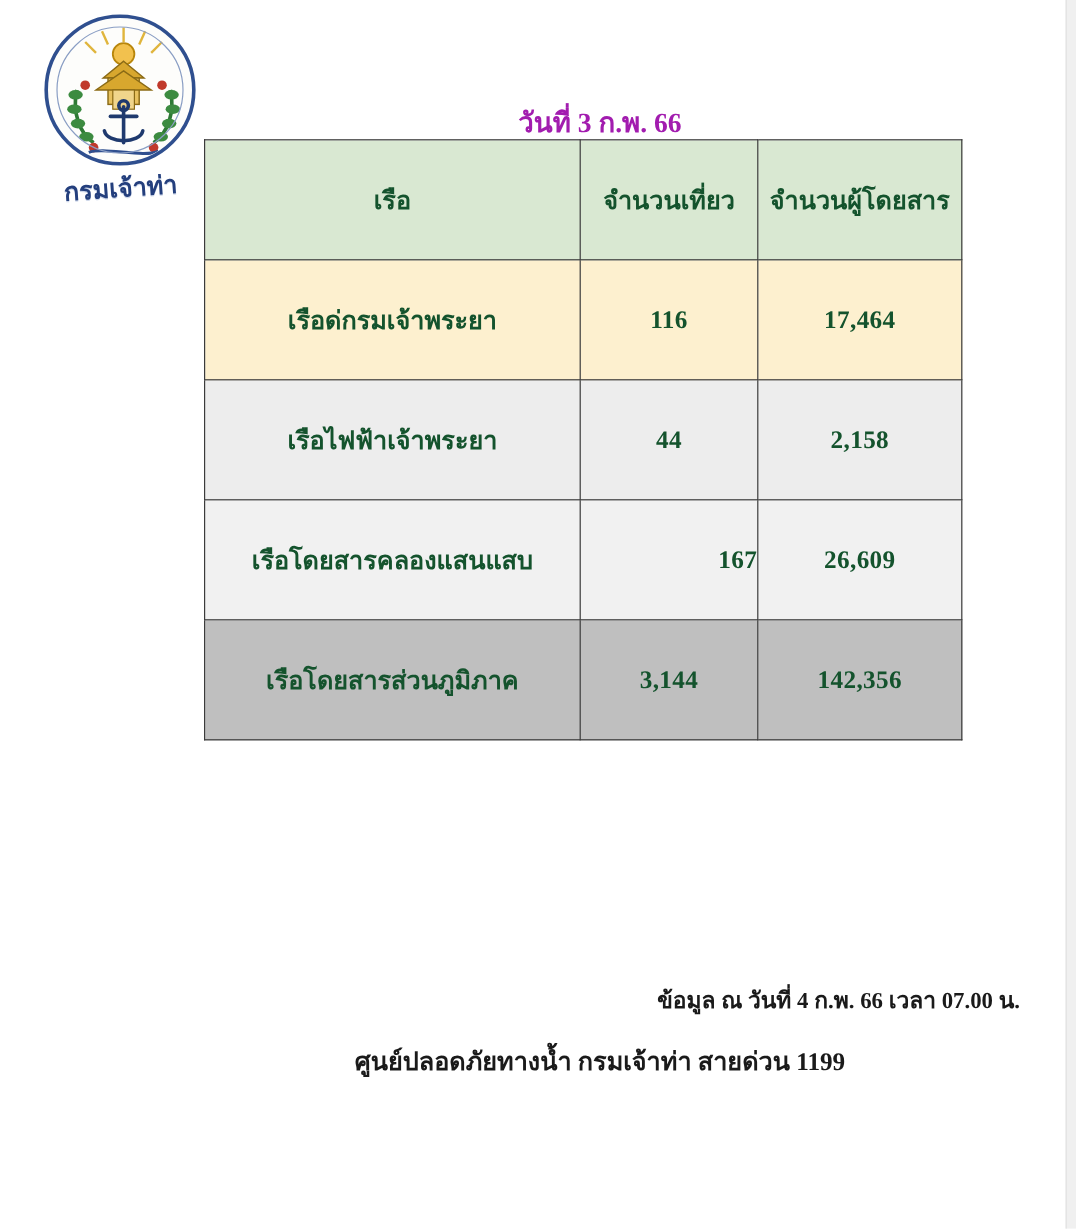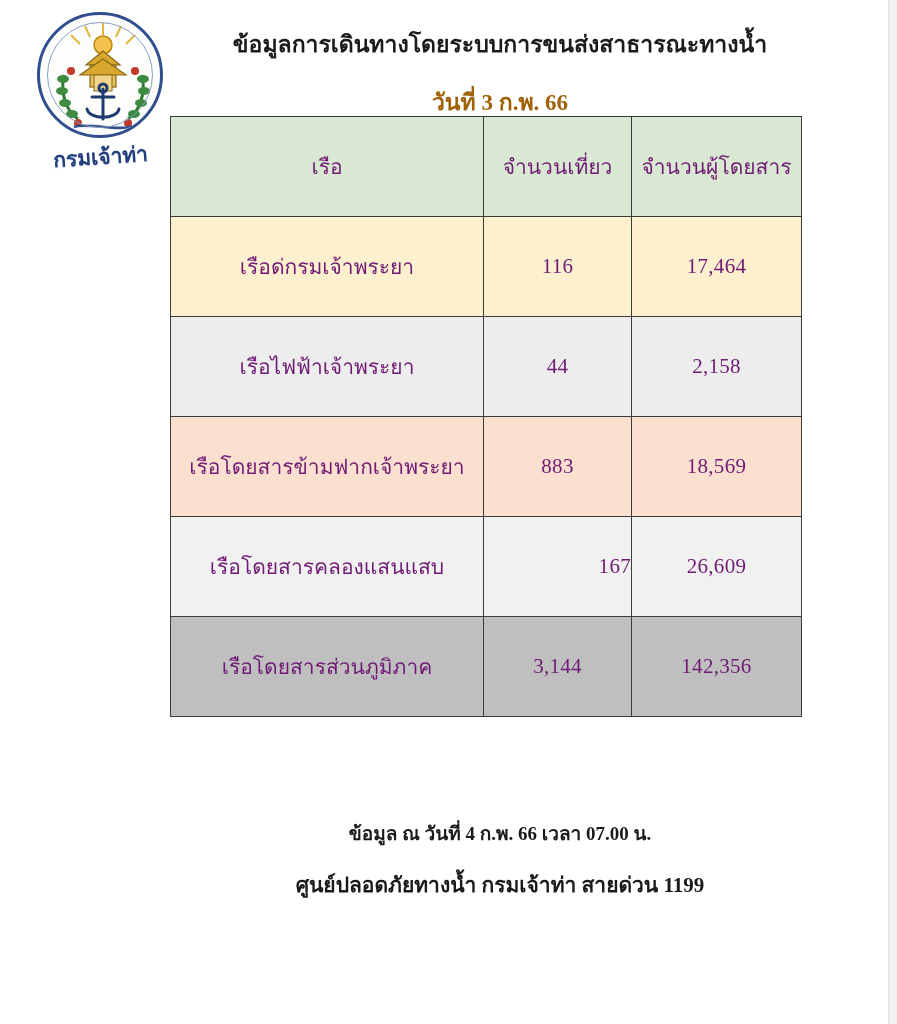--- a/index.html
+++ b/index.html
@@ -91,42 +91,42 @@
     color: #1b1b1b;
   }
   .subtitle {
     position: absolute;
     left: 150px;
     top: 84px;
     width: 700px;
     text-align: center;
     font-size: 23px;
     font-weight: bold;
-    color: #a16207;
+    color: #a21caf;
   }
 
   
   .table-wrap {
     position: absolute;
     left: 170px;
     top: 116px;
     width: 631px;
   }
   table.report {
     border-collapse: collapse;
     width: 631px;
     table-layout: fixed;
   }
   table.report td, table.report th {
     border: 1px solid #3b3b3b;
     text-align: center;
     vertical-align: middle;
-    font-weight: normal;
-    font-size: 21px;
-    color: #701a75;
+    font-weight: bold;
+    font-size: 21px;
+    color: #14532d;
     padding: 0;
     height: 99px;
   }
   col.c-boat   { width: 313px; }
   col.c-trips  { width: 148px; }
   col.c-pax    { width: 170px; }
 
   thead th {
     height: 99px;
     font-size: 21px;
@@ -142,21 +142,21 @@
 
   td.num { font-size: 21px; font-weight: normal; letter-spacing: .3px; }
   td.name { font-size: 21px; }
 
   
   .foot1 {
     position: absolute;
     left: 150px;
     top: 818px;
     width: 700px;
-    text-align: center;
+    text-align: right;
     font-size: 19px;
     font-weight: bold;
   }
   .foot2 {
     position: absolute;
     left: 150px;
     top: 868px;
     width: 700px;
     text-align: center;
     font-size: 21px;
@@ -213,21 +213,20 @@
           <circle cx="38" cy="108" r="4"></circle>
             <circle cx="88" cy="108" r="4"></circle>
         </g>
 
         <path d="M34 112 C46 107 80 117 92 111" stroke="#2f4f8f" stroke-width="2.5" fill="none"></path>
       </svg>
     </div>
     <div class="emblem-label">กรมเจ้าท่า</div>
   </div>
 
-  <div class="title">ข้อมูลการเดินทางโดยระบบการขนส่งสาธารณะทางน้ำ</div>
   <div class="subtitle">วันที่ 3 ก.พ. 66</div>
 
   <div class="table-wrap">
     <table class="report">
       <colgroup>
         <col class="c-boat">
           <col class="c-trips">
           <col class="c-pax">
       </colgroup>
       <thead>
@@ -241,25 +240,20 @@
         <tr class="row-0">
           <td class="name" style="background: rgb(253, 240, 207);">เรือด่กรมเจ้าพระยา</td>
           <td class="num" style="background: rgb(253, 240, 207);">116</td>
           <td class="num" style="background: rgb(253, 240, 207);">17,464</td>
         </tr>
         <tr class="row-1">
           <td class="name" style="background: rgb(237, 237, 237);">เรือไฟฟ้าเจ้าพระยา</td>
           <td class="num" style="background: rgb(237, 237, 237);">44</td>
           <td class="num" style="background: rgb(237, 237, 237);">2,158</td>
         </tr>
-        <tr class="row-2">
-          <td class="name" style="background: rgb(252, 224, 207);">เรือโดยสารข้ามฟากเจ้าพระยา</td>
-          <td class="num" style="background: rgb(252, 224, 207);">883</td>
-          <td class="num" style="background: rgb(252, 224, 207);">18,569</td>
-        </tr>
         <tr class="row-4">
           <td class="name" style="background: rgb(241, 241, 241);">เรือโดยสารคลองแสนแสบ</td>
           <td class="num" style="background: rgb(241, 241, 241); text-align: right;">167</td>
           <td class="num" style="background: rgb(241, 241, 241);">26,609</td>
         </tr>
         <tr class="row-5">
           <td class="name" style="background: rgb(191, 191, 191);">เรือโดยสารส่วนภูมิภาค</td>
           <td class="num" style="background: rgb(191, 191, 191);">3,144</td>
           <td class="num" style="background: rgb(191, 191, 191);">142,356</td>
         </tr>

